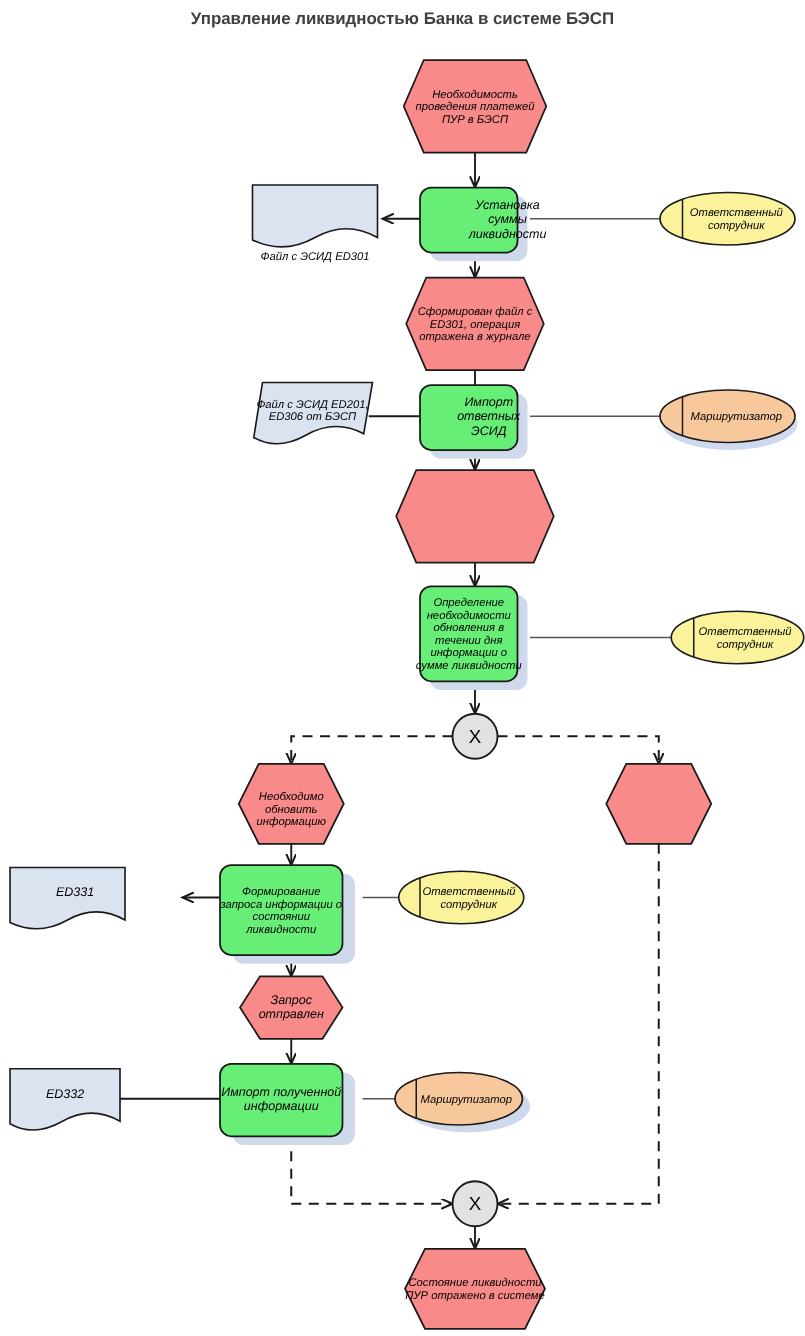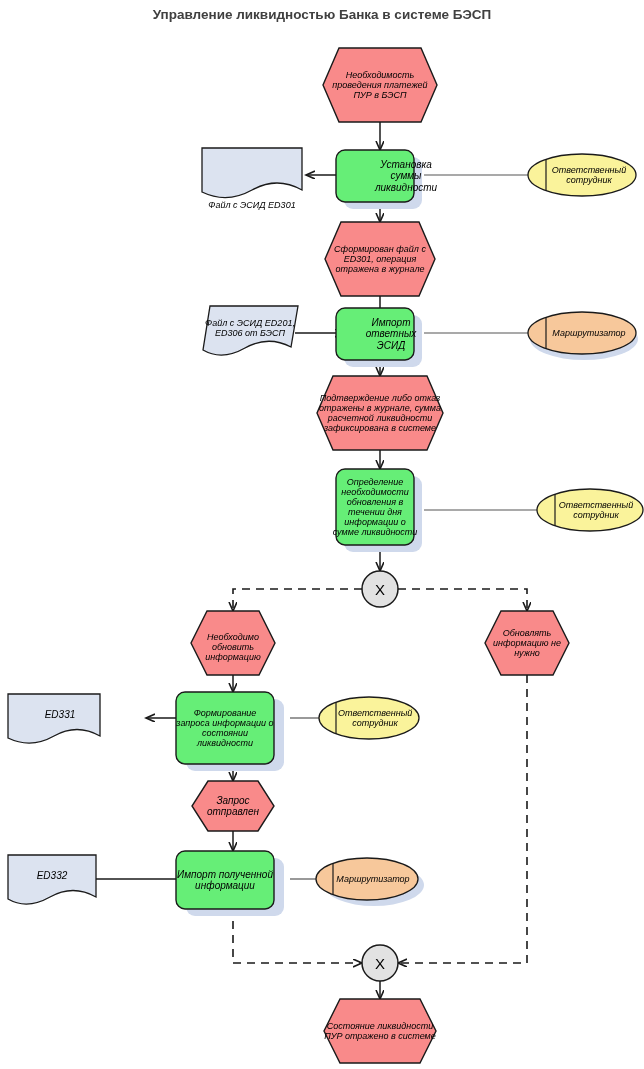--- a/index.html
+++ b/index.html
@@ -211,43 +211,37 @@
   </div>
 
   <div class="lbl f10" style="left:336px; top:308px; width:78px; height:52px;margin-left:16px;">
     <span>Импорт ответных ЭСИД</span>
   </div>
 
   <div class="lbl f9" style="left:548px; top:322px; width:82px; height:22px;">
     <span>Маршрутизатор</span>
   </div>
 
-  <div class="lbl f9" style="left:317px; top:378px; width:126px; height:70px;">
-    <span>Подтверждение либо отказ отражены в журнале, сумма расчетной ликвидности зафиксирована в системе</span>
-  </div>
 
   <div class="lbl f9" style="left:332px; top:469px; width:86px; height:76px;">
     <span>Определение необходимости обновления в течении дня информации о сумме ликвидности</span>
   </div>
 
   <div class="lbl f9" style="left:556px; top:493px; width:80px; height:34px;">
     <span>Ответственный сотрудник</span>
   </div>
 
   <div class="gw-x" style="left:362px; top:571px; width:36px; height:36px;">
     <span>X</span>
   </div>
 
   <div class="lbl f9" style="left:186px; top:613px; width:94px; height:68px;">
     <span>Необходимо обновить информацию</span>
   </div>
 
-  <div class="lbl f9" style="left:481px; top:613px; width:92px; height:60px;">
-    <span>Обновлять информацию не нужно</span>
-  </div>
 
   <div class="lbl f9" style="left:176px; top:692px; width:98px; height:72px;">
     <span>Формирование запроса информации о состоянии ликвидности</span>
   </div>
 
   <div class="lbl f10" style="left:10px; top:700px; width:100px; height:30px;">
     <span>ED331</span>
   </div>
 
   <div class="lbl f9" style="left:338px; top:701px; width:74px; height:34px;">

